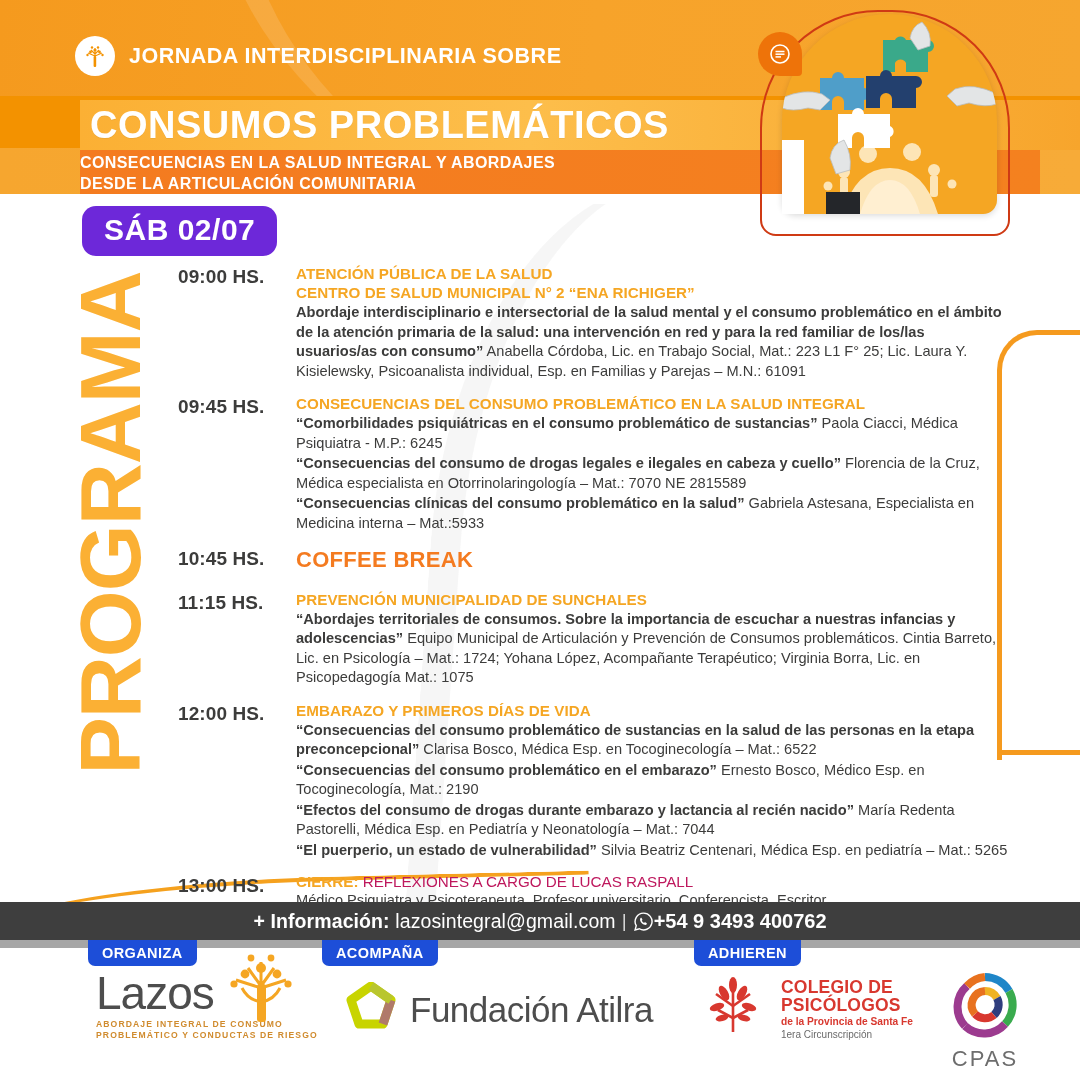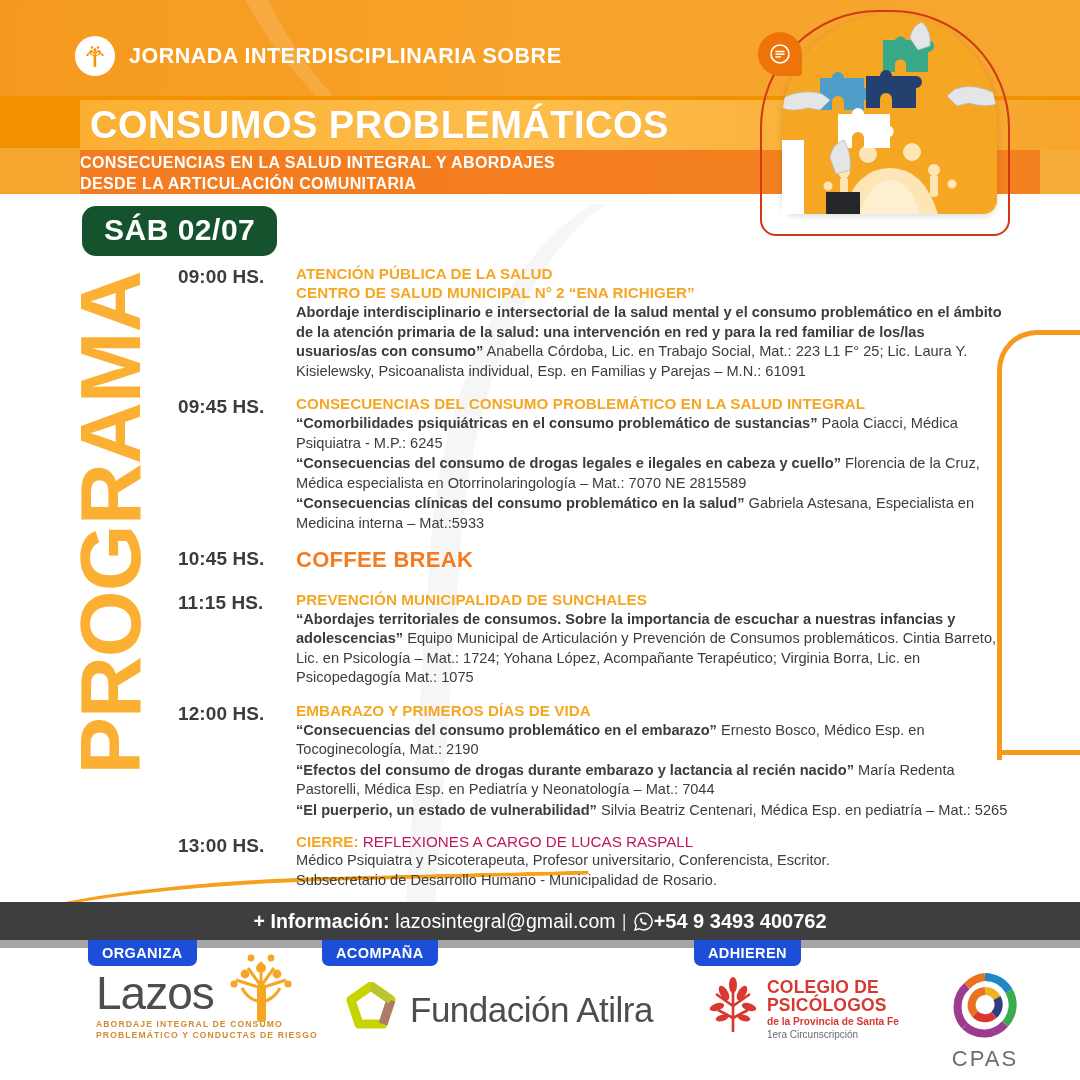--- a/index.html
+++ b/index.html
@@ -88,21 +88,21 @@
   .hero-white-l{position:absolute;left:0;top:126px;width:22px;height:74px;background:#fff;}
   .bubble{
     position:absolute;left:-24px;top:18px;width:44px;height:44px;
     background:#ee7309;border-radius:50% 50% 4px 50%;z-index:6;
     display:flex;align-items:center;justify-content:center;
   }
 
   
   .daypill{
     position:absolute;left:82px;top:206px;
-    background:#14532d;color:#fff;border-radius:14px;
+    background:#6d28d9;color:#fff;border-radius:14px;
     padding:7px 22px 9px 22px;font-size:30px;font-weight:bold;letter-spacing:.5px;
   }
   .programa{
     position:absolute;left:-150px;top:480px;width:520px;
     transform:rotate(-90deg);
     color:#fbb034;font-size:86px;font-weight:bold;letter-spacing:-1px;
     text-align:center;line-height:1;user-select:none;
   }
 
   
@@ -168,21 +168,21 @@
     letter-spacing:-1px;line-height:1;font-weight:normal;
   }
   .lazos .sub{
     font-size:8.6px;color:#d08b2e;letter-spacing:1.1px;margin-top:3px;line-height:1.3;
     font-weight:bold;
   }
 
   .atilra{left:345px;top:14px;display:flex;align-items:center;gap:13px;}
   .atilra .nm{font-size:35px;color:#4d4d4d;letter-spacing:-.5px;}
 
-  .colegio{left:702px;top:8px;display:flex;align-items:center;gap:3px;}
+  .colegio{left:702px;top:8px;display:flex;align-items:center;gap:17px;}
   .colegio .tx1{font-size:17.5px;font-weight:bold;color:#d8382f;line-height:1.04;letter-spacing:.2px;}
   .colegio .tx2{font-size:10.2px;font-weight:bold;color:#d8382f;margin-top:2px;}
   .colegio .tx3{font-size:10px;color:#6a6a6a;margin-top:2px;}
 
   .cpas{left:930px;top:4px;text-align:center;width:110px;}
   .cpas .nm{font-size:22px;color:#6d6d6d;letter-spacing:2px;margin-top:4px;}
 </style>
 </head>
 <body>
 
@@ -308,20 +308,21 @@
       <div class="body">
         <div class="head-o">PREVENCIÓN MUNICIPALIDAD DE SUNCHALES</div>
         <div class="para"><b>“Abordajes territoriales de consumos. Sobre la importancia de escuchar a nuestras infancias y adolescencias”</b><span class="thin"> Equipo Municipal de Articulación y Prevención de Consumos problemáticos. Cintia Barreto, Lic. en Psicología – Mat.: 1724; Yohana López, Acompañante Terapéutico; Virginia Borra, Lic. en Psicopedagogía Mat.: 1075</span></div>
       </div>
     </div>
 
     <div class="row">
       <div class="time">12:00 HS.</div>
       <div class="body">
         <div class="head-o">EMBARAZO Y PRIMEROS DÍAS DE VIDA</div>
+        <div class="para"><b>“Consecuencias del consumo problemático de sustancias en la salud de las personas en la etapa preconcepcional”</b><span class="thin"> Clarisa Bosco, Médica Esp. en Tocoginecología – Mat.: 6522</span></div>
         <div class="para"><b>“Consecuencias del consumo problemático en el embarazo”</b><span class="thin"> Ernesto Bosco, Médico Esp. en Tocoginecología, Mat.: 2190</span></div>
         <div class="para"><b>“Efectos del consumo de drogas durante embarazo y lactancia al recién nacido”</b><span class="thin"> María Redenta Pastorelli, Médica Esp. en Pediatría y Neonatología – Mat.: 7044</span></div>
         <div class="para"><b>“El puerperio, un estado de vulnerabilidad”</b><span class="thin"> Silvia Beatriz Centenari, Médica Esp. en pediatría – Mat.: 5265</span></div>
       </div>
     </div>
 
     <div class="row">
       <div class="time">13:00 HS.</div>
       <div class="body">
         <div class="cierre-line"><span>CIERRE:</span><span class="rest" style="font-weight:normal"> REFLEXIONES A CARGO DE LUCAS RASPALL</span></div>

